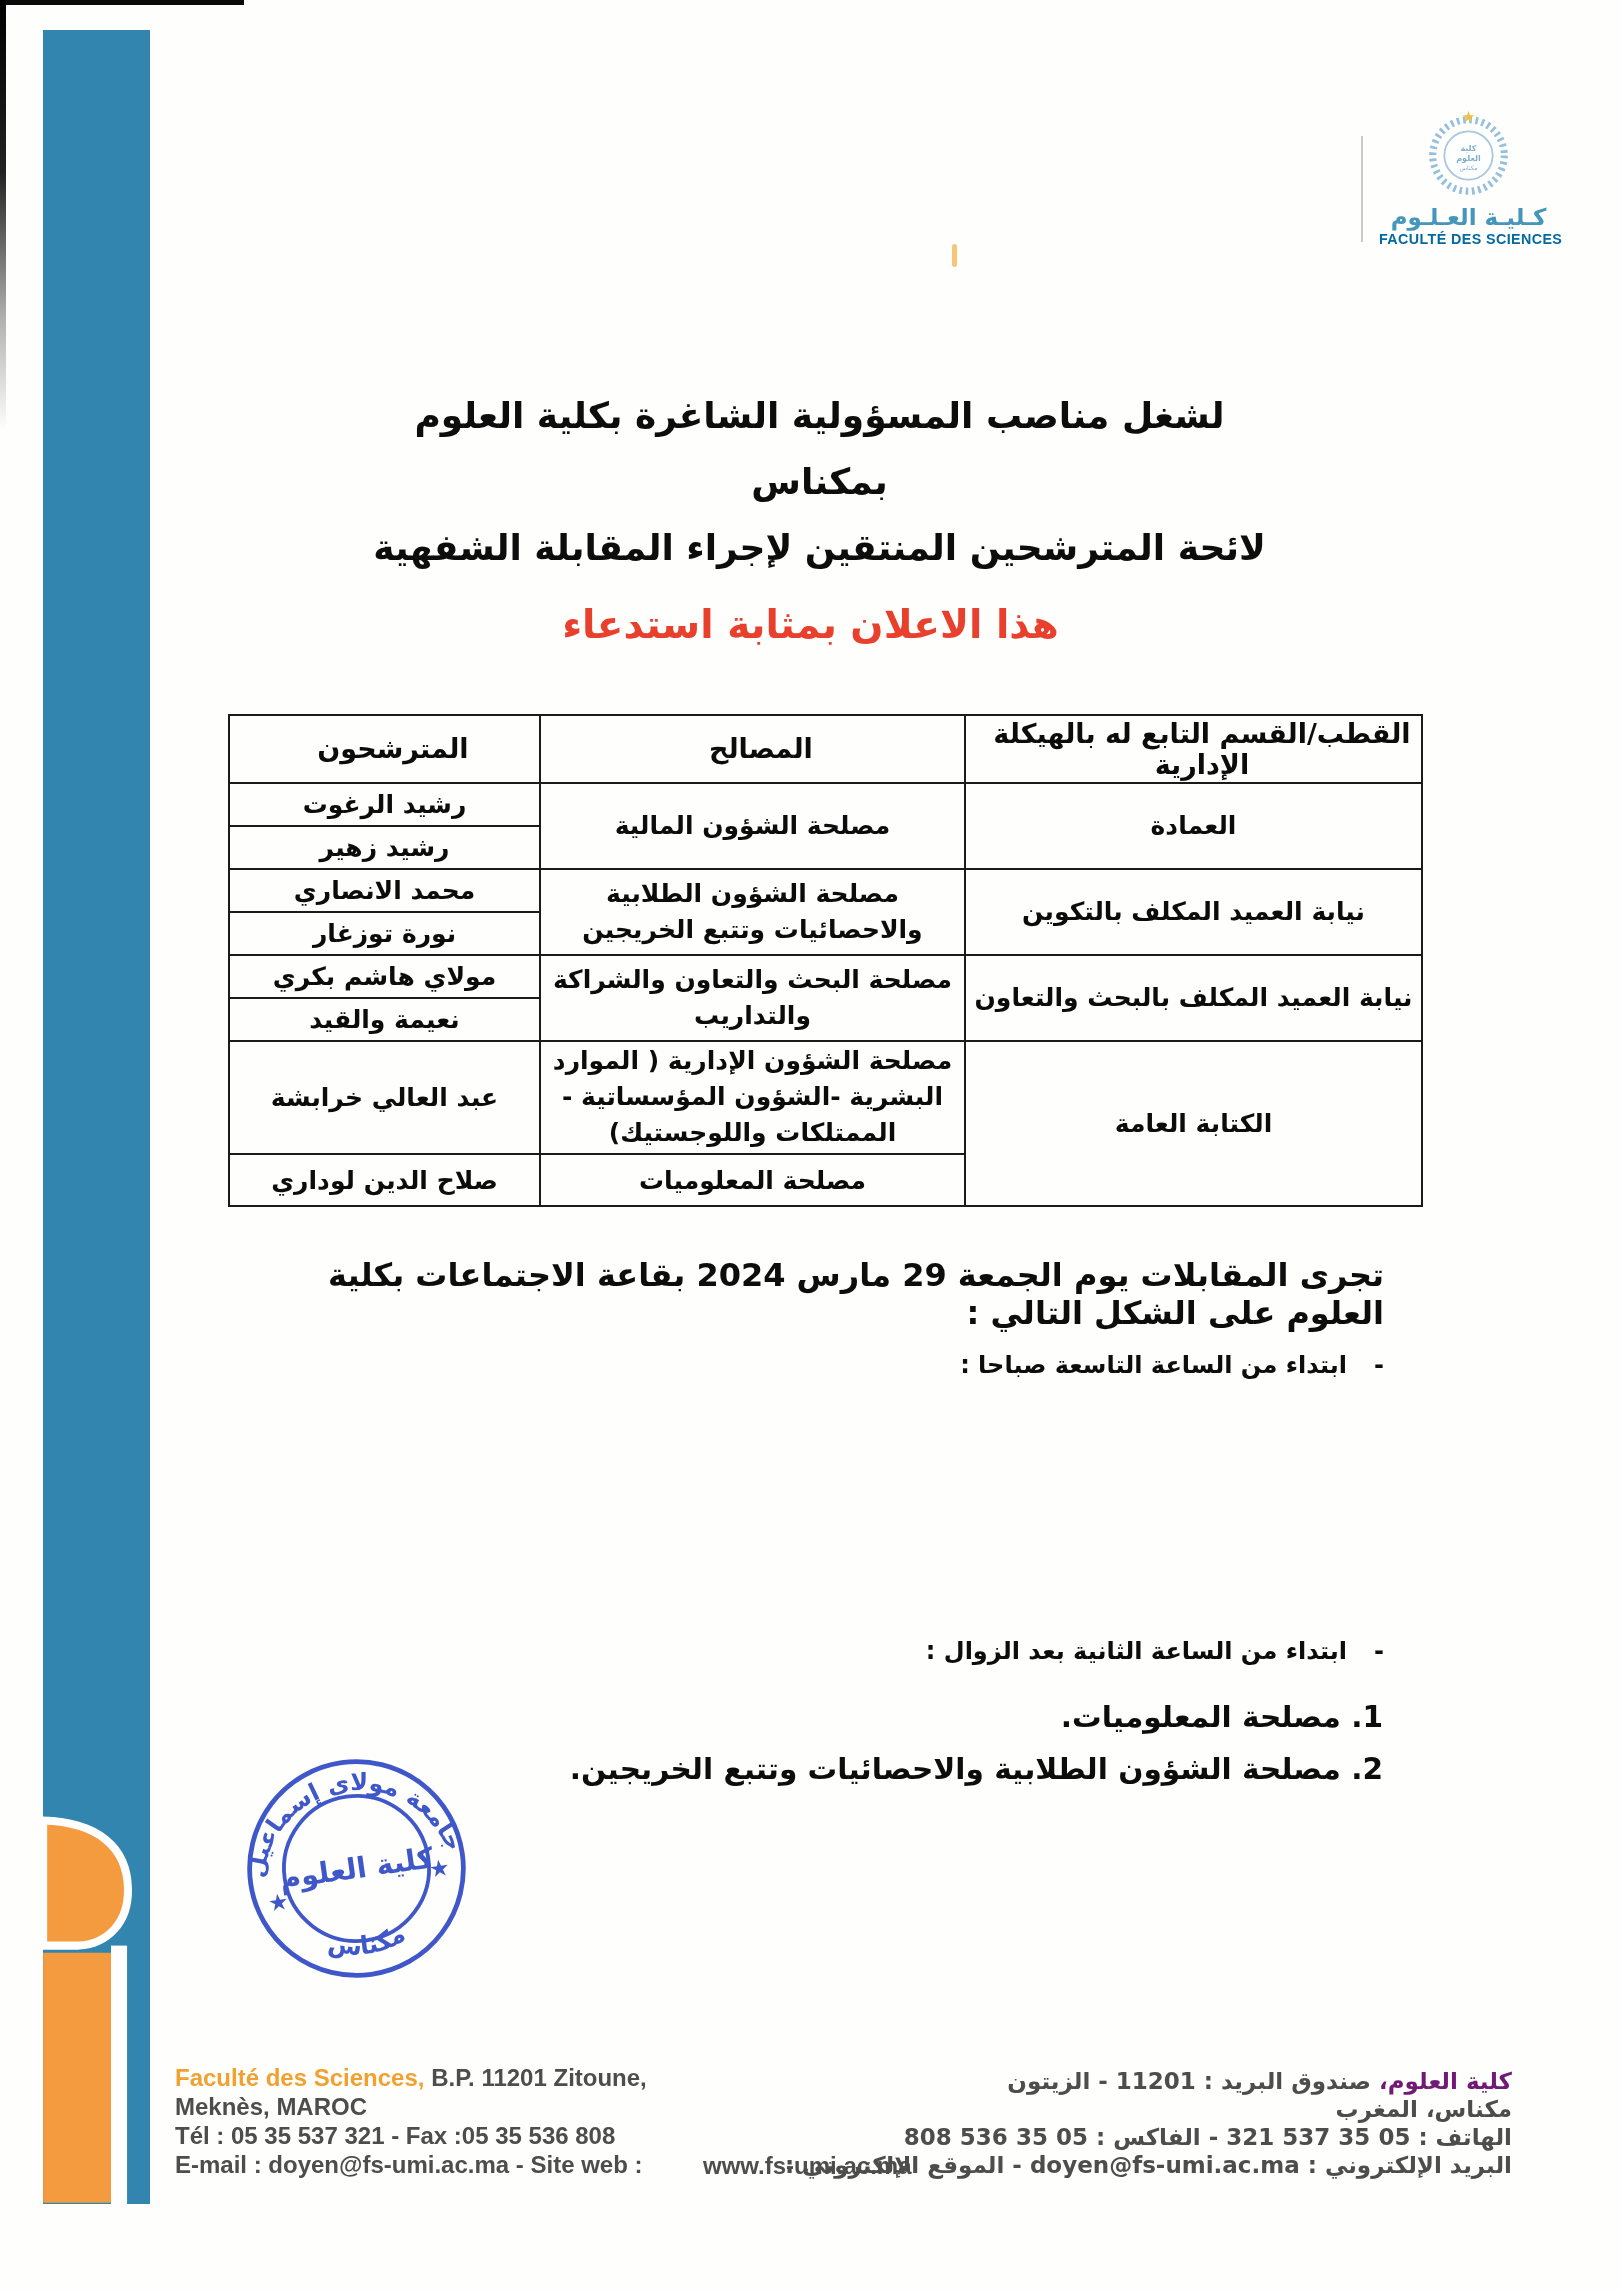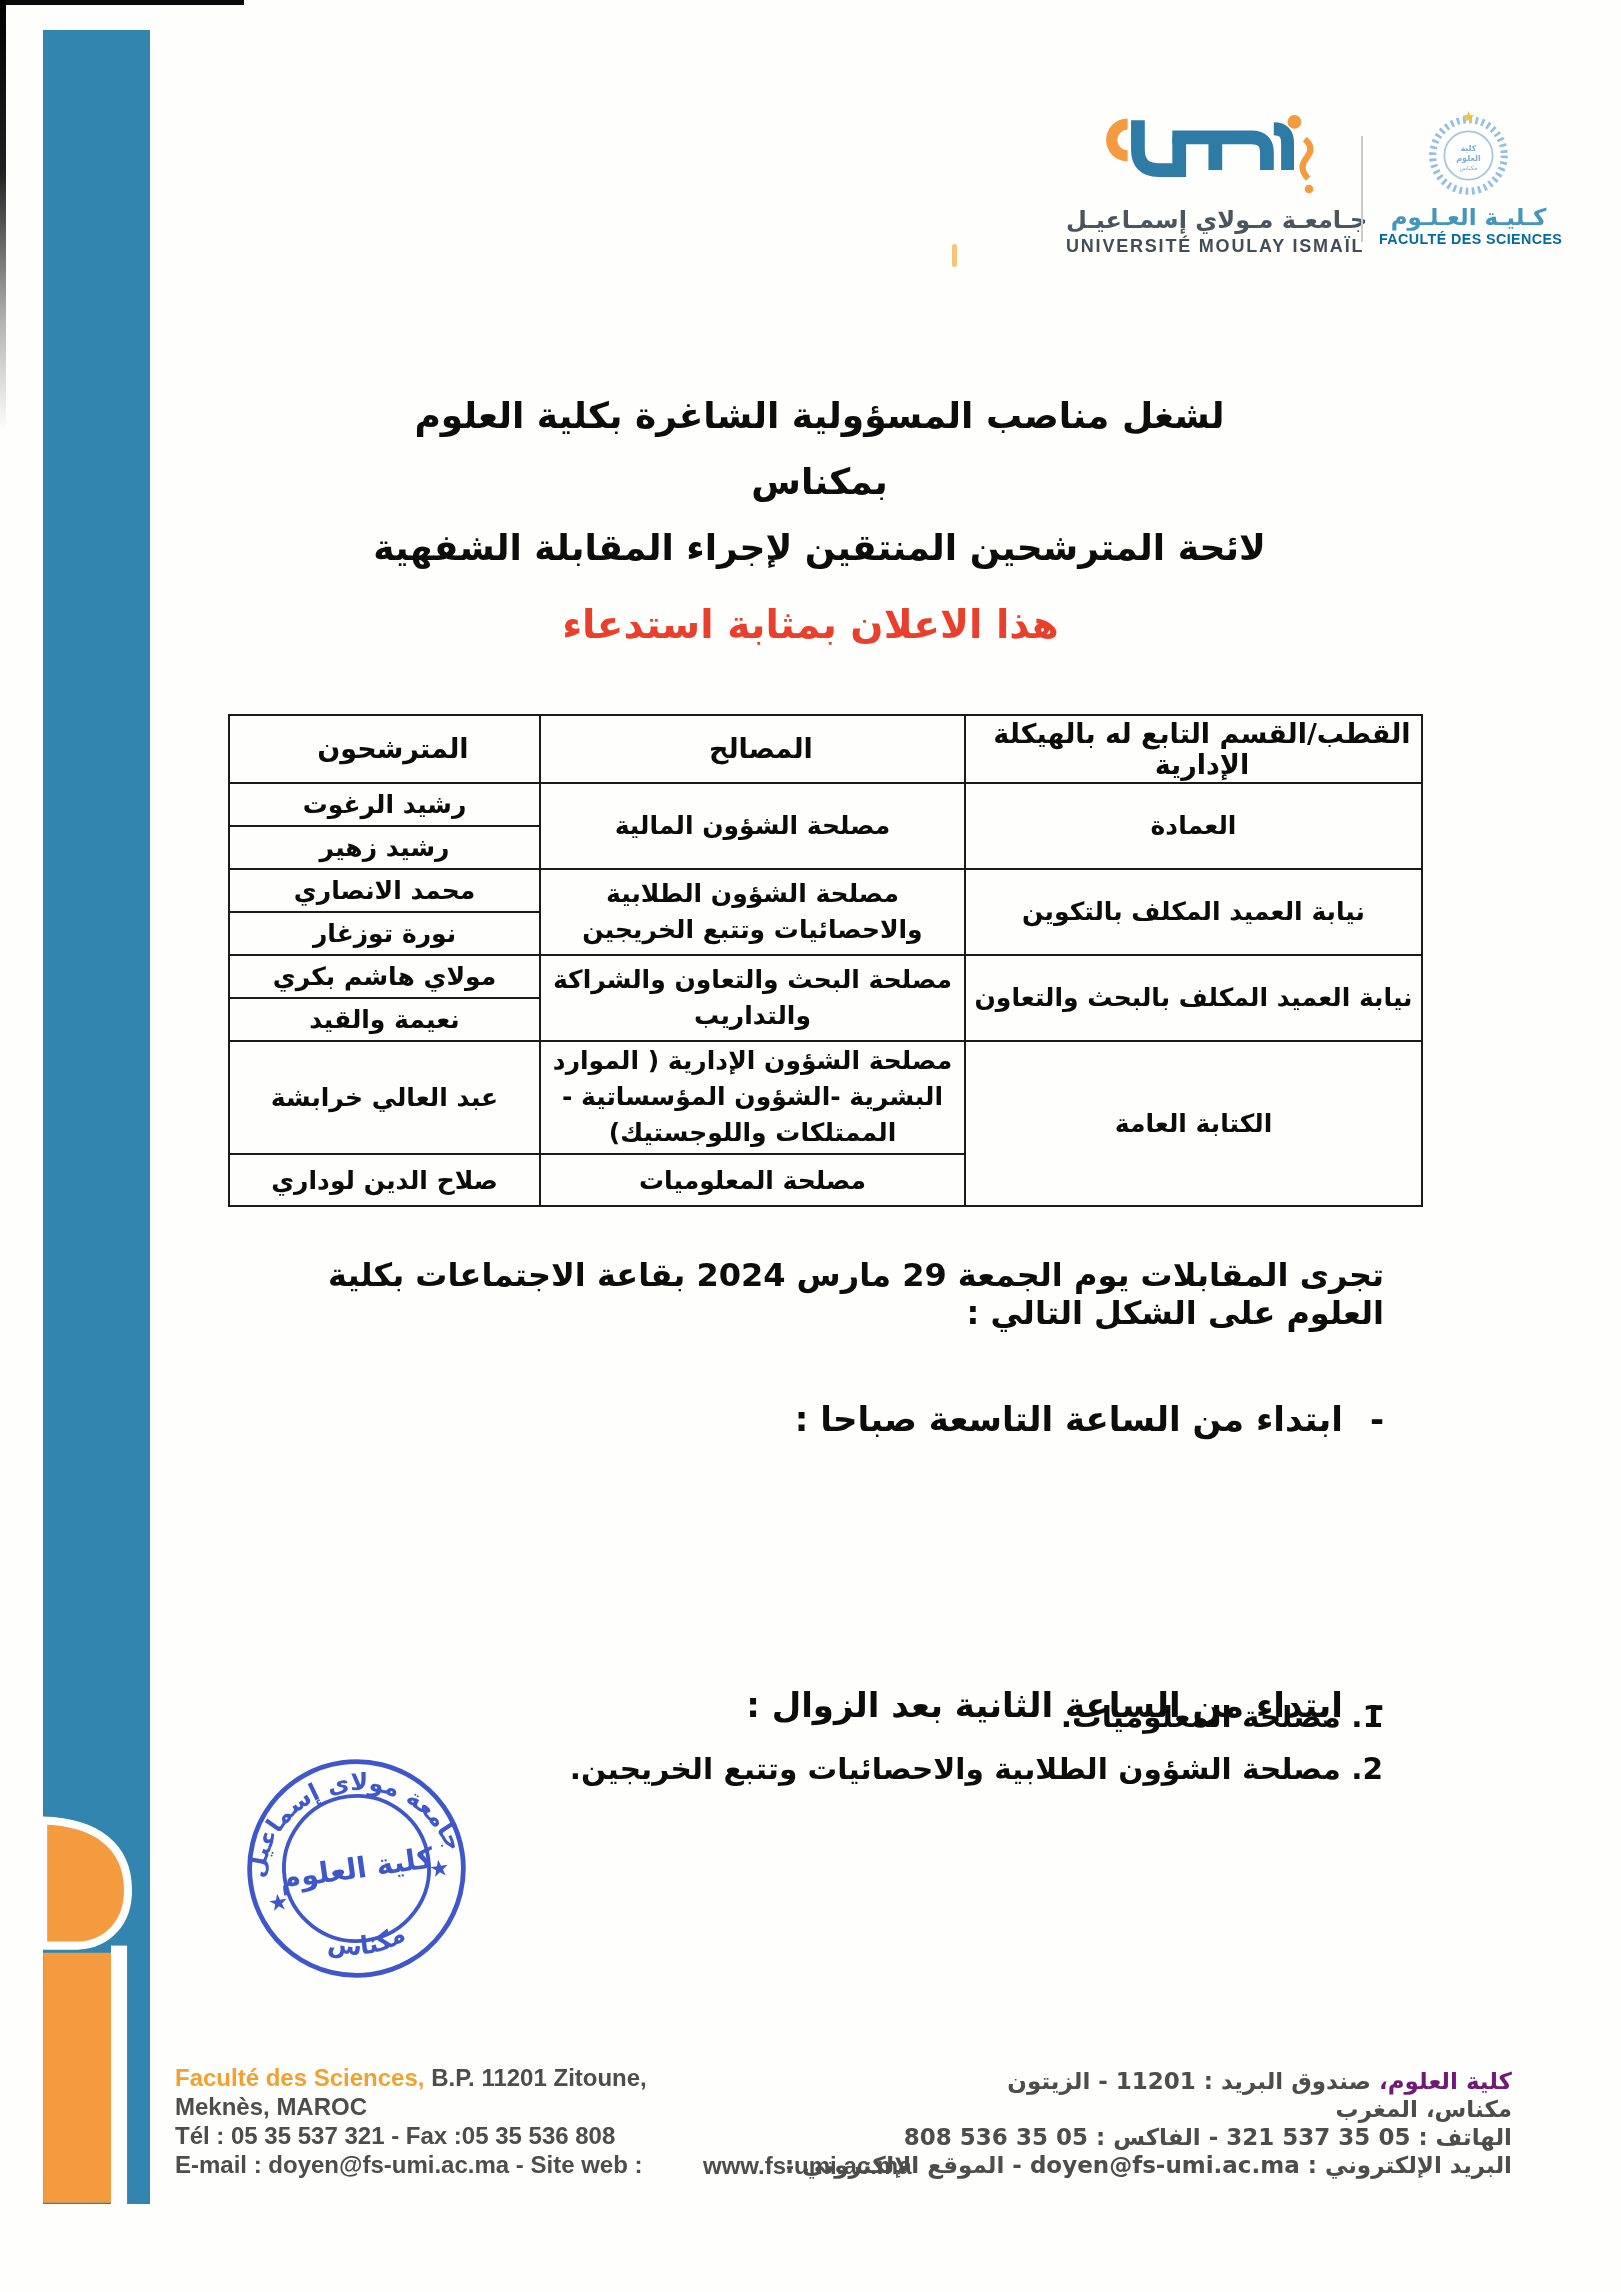--- a/index.html
+++ b/index.html
@@ -40,21 +40,21 @@
     font-weight:bold; color:#0c0c0c; padding:1.8px 7.2px; }
   .tbl th { height:48px; font-size:27px;padding-left:24px; }
   .col-dept { width:457px; } .col-serv { width:425px; } .col-cand { width:311px; }
   .tbl td { font-size:25px; }
   .row-name { height:43px; }
   .cell-serv-long { font-size:24px; line-height:36px; padding:9px 12.5px;margin-left:32px; }
   .row-last { height:52px; }
   
   .rtl-line { position:absolute; direction:rtl; text-align:right; color:#0d0d0d; }
   .intro { left:269px; top:1256px; width:1115px; font-size:32px; font-weight:bold; }
-  .session-head { width:1075px; font-size:34px; font-weight:bold;margin-top:48px; }
+  .session-head { width:1075px; font-size:24px; font-weight:bold; }
   .session-head .dash { margin-left:27px; }
   .slist { position:absolute; direction:rtl; text-align:right; left:246px; width:1137px; }
   .slist .item { font-size:29.6px; font-weight:bold; color:#0d0d0d; margin-bottom:16px; line-height:36px; }
   
   .stamp { position:absolute; left:242px; top:1754px; width:229px; height:229px; opacity:.92; }
   
   .footer-fr { position:absolute; left:175px; top:2063px; font-family:"Liberation Sans", sans-serif;
     font-size:24px; font-weight:bold; color:#4d4d4d; line-height:29px; }
   .footer-fr .org { color:#f0a12f; }
   .footer-web { position:absolute; left:703px; top:2152px; font-family:"Liberation Sans", sans-serif;
@@ -73,34 +73,20 @@
   <div class="scan-orange-speck"></div>
 
   <div class="teal-bar"></div>
 
   <svg class="bottom-mark" width="125" height="396" viewBox="0 0 140 442">
     <rect x="84" y="150" width="18" height="292" fill="#ffffff"></rect>
     <path d="M8,150 L8,10 C70,12 102,40 103,86 C104,124 80,148 48,150 Z" fill="#f49b3f" stroke="#ffffff" stroke-width="9" stroke-linejoin="round"></path>
     <rect x="8" y="158" width="76" height="280" fill="#f49b3f"></rect>
   </svg>
 
-  <div class="umi-block">
-    <svg class="umi-mark" width="224" height="86" viewBox="0 0 260 100">
-      <path d="M40,4 a25,25 0 1 0 0,50 l0,-13 a12,12 0 1 1 0,-24 z" fill="#f49b3f"></path>
-      <path d="M52,6 V40 Q52,64 76,64 H100 V26" fill="none" stroke="#2e7ca6" stroke-width="16"></path>
-      <path d="M92,26 H184 Q202,26 202,44 V64" fill="none" stroke="#2e7ca6" stroke-width="16"></path>
-      <path d="M142,26 V64" fill="none" stroke="#2e7ca6" stroke-width="16"></path>
-      <path d="M226,64 V32 Q226,16 210,16" fill="none" stroke="#2e7ca6" stroke-width="15"></path>
-      <circle cx="234" cy="8" r="8" fill="#f49b3f"></circle>
-      <path d="M246,28 q12,10 2,22 q-10,12 2,24" fill="none" stroke="#f49b3f" stroke-width="7"></path>
-      <circle cx="251" cy="86" r="5" fill="#f49b3f"></circle>
-    </svg>
-    <div class="umi-ar">جـامعـة مـولاي إسمـاعيـل</div>
-    <div class="umi-lat">UNIVERSITÉ MOULAY ISMAÏL</div>
-  </div>
 
   <div class="logo-divider"></div>
 
   <div class="fs-block">
     <svg width="93" height="93" viewBox="0 0 104 104" style="display:block;margin:0 auto;">
       <circle cx="52" cy="52" r="40" fill="none" stroke="#8ab8d8" stroke-width="8" stroke-dasharray="3 4" opacity="0.9"></circle>
       <circle cx="52" cy="52" r="27" fill="#ffffff" stroke="#a7c7dd" stroke-width="2"></circle>
       <text x="52" y="47" font-size="9" fill="#7fb0cf" text-anchor="middle" font-weight="bold">كلية</text>
       <text x="52" y="58" font-size="9" fill="#7fb0cf" text-anchor="middle" font-weight="bold">العلوم</text>
       <text x="52" y="68" font-size="7" fill="#7fb0cf" text-anchor="middle">مكناس</text>

